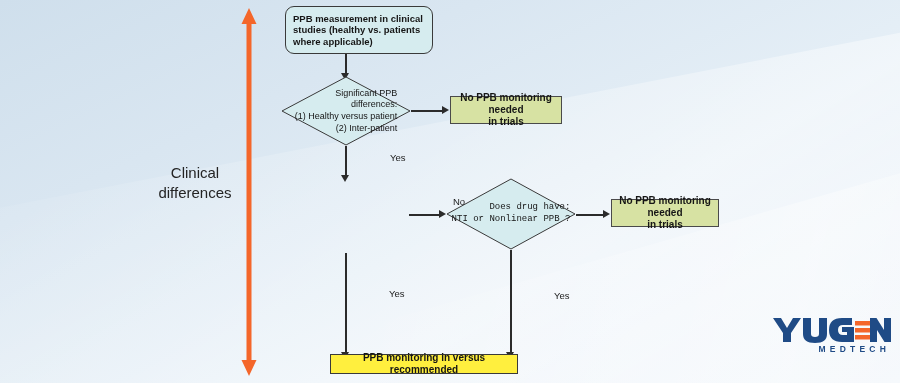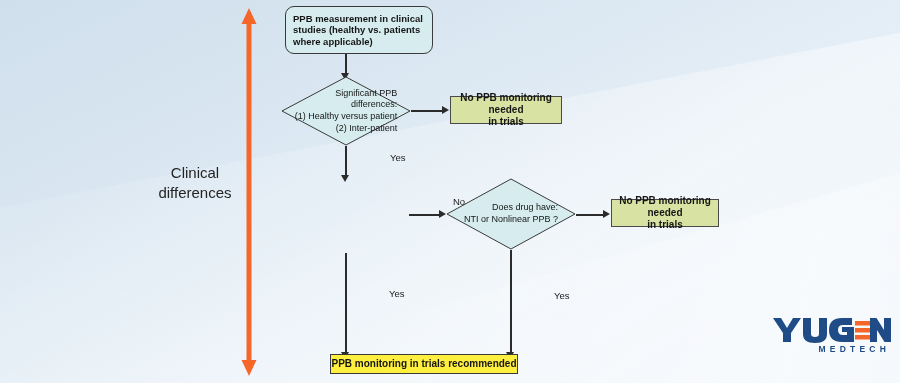--- a/index.html
+++ b/index.html
@@ -212,21 +212,21 @@
 
   <div class="vline" style="left:345px; top:146px; height:30px;"></div>
   <div class="arrowhead arrow-down" style="left:341px; top:175px;"></div>
   <div class="edge-label" style="left:352px; top:152px;">Yes</div>
 
 
   <div class="hline" style="left:409px; top:214px; width:31px;"></div>
   <div class="arrowhead arrow-right" style="left:439px; top:210px;"></div>
   <div class="edge-label" style="left:415px; top:196px;">No</div>
 
-  <div class="diamond" style="left:446px; top:178px; width:130px; height:72px;">
+  <div class="diamond" style="left:446px; top:178px; width:130px; height:72px;font-family:Liberation Mono, monospace;">
     <svg width="130" height="72" viewBox="0 0 130 72">
       <polygon points="65,1 129,36 65,71 1,36" fill="#d6ecef" stroke="#3a3a3a" stroke-width="1"></polygon>
     </svg>
     <div class="dlabel">Does  drug have:
 NTI or  Nonlinear PPB ?</div>
   </div>
 
   <div class="hline" style="left:576px; top:214px; width:28px;"></div>
   <div class="arrowhead arrow-right" style="left:603px; top:210px;"></div>
   <div class="edge-label" style="left:580px; top:196px;">No</div>
@@ -235,21 +235,21 @@
 in trials</div>
 
   <div class="vline" style="left:345px; top:253px; height:100px;"></div>
   <div class="arrowhead arrow-down" style="left:341px; top:352px;"></div>
   <div class="edge-label" style="left:351px; top:288px;">Yes</div>
 
   <div class="vline" style="left:510px; top:250px; height:103px;"></div>
   <div class="arrowhead arrow-down" style="left:506px; top:352px;"></div>
   <div class="edge-label" style="left:516px; top:290px;">Yes</div>
 
-  <div class="node box-yellow" style="left:330px; top:354px; width:188px; height:20px;">PPB monitoring in trials recommended</div>
+  <div class="node box-yellow" style="left:330px; top:354px; width:188px; height:20px;">PPB monitoring in versus recommended</div>
 
   <div id="logo">
     <svg id="logo-word" width="120" height="28" viewBox="0 0 240 56">
 
       <path d="M2 4 L18 4 L30 24 L42 4 L58 4 L38 34 L38 52 L22 52 L22 34 Z" fill="#1f4b86"></path>
 
       <path d="M62 4 L78 4 L78 36 Q78 42 86 42 Q94 42 94 36 L94 4 L110 4 L110 36 Q110 54 86 54 Q62 54 62 36 Z" fill="#1f4b86"></path>
 
       <path d="M168 4 L168 18 L150 18 Q140 18 140 28 Q140 38 150 38 L158 38 L158 32 L148 32 L148 22 L172 22 L172 52 L148 52 Q122 52 122 28 Q122 4 148 4 Z" fill="#1f4b86" transform="translate(-8,0)"></path>
 

